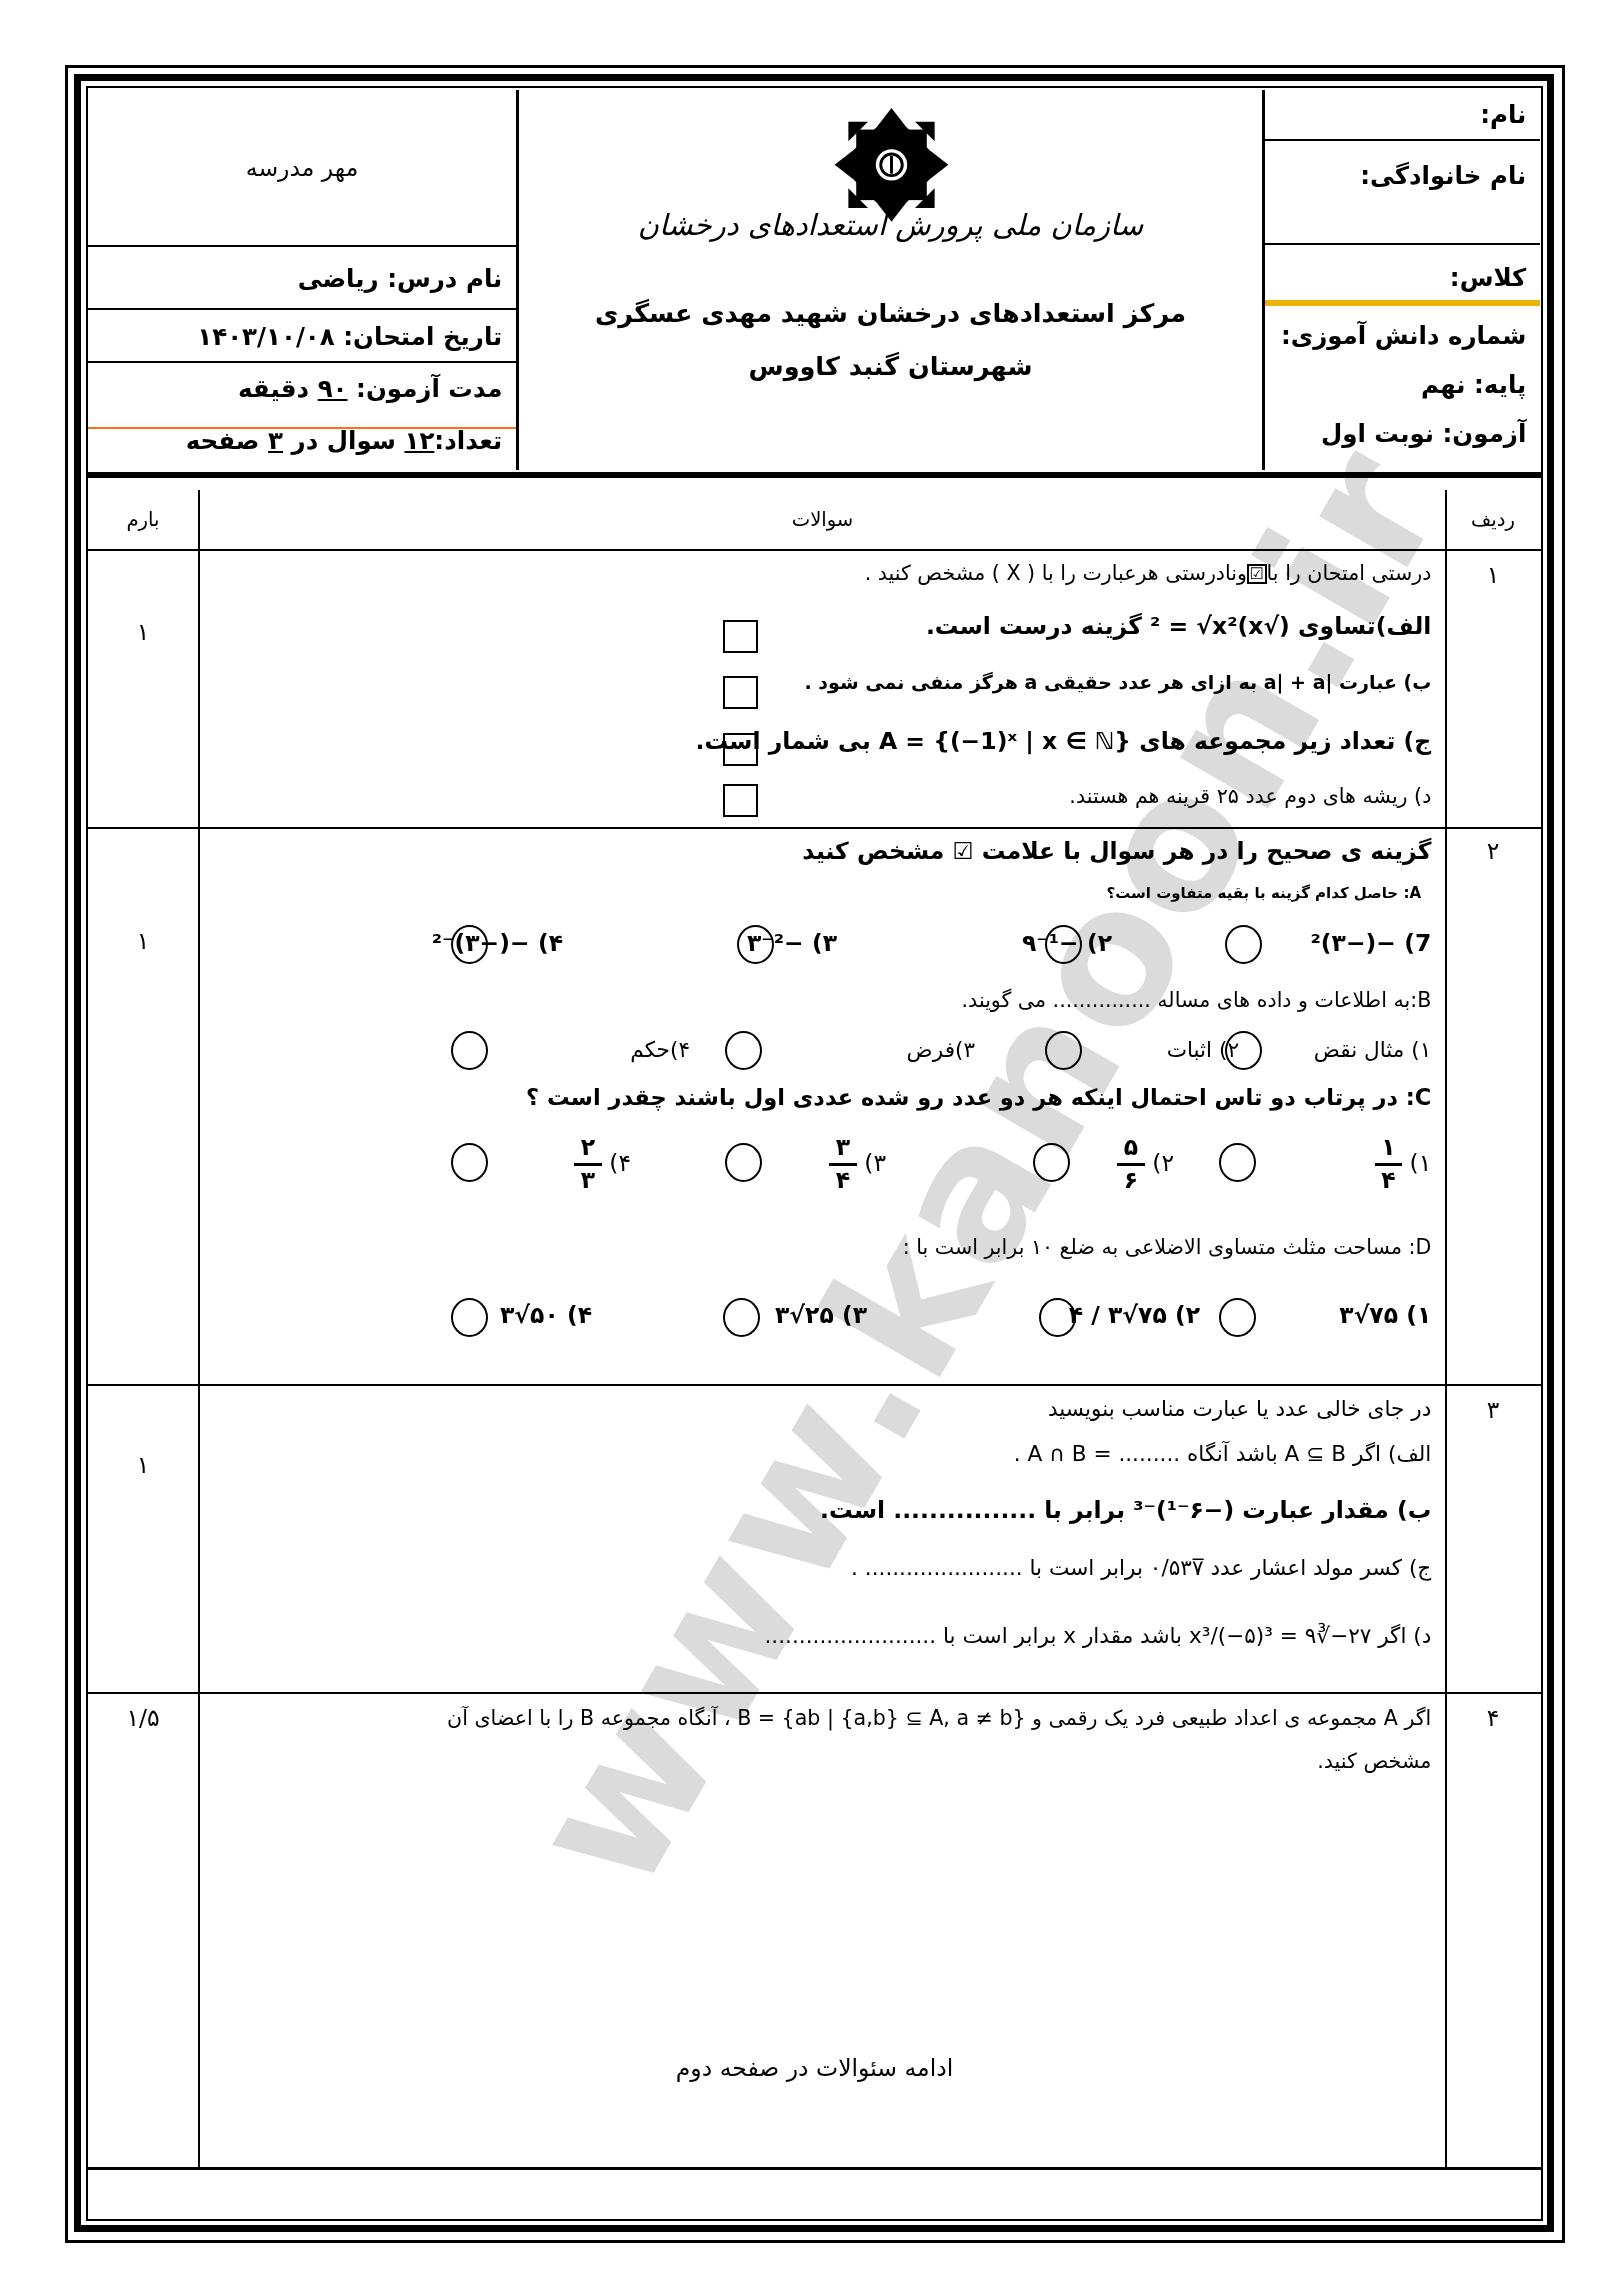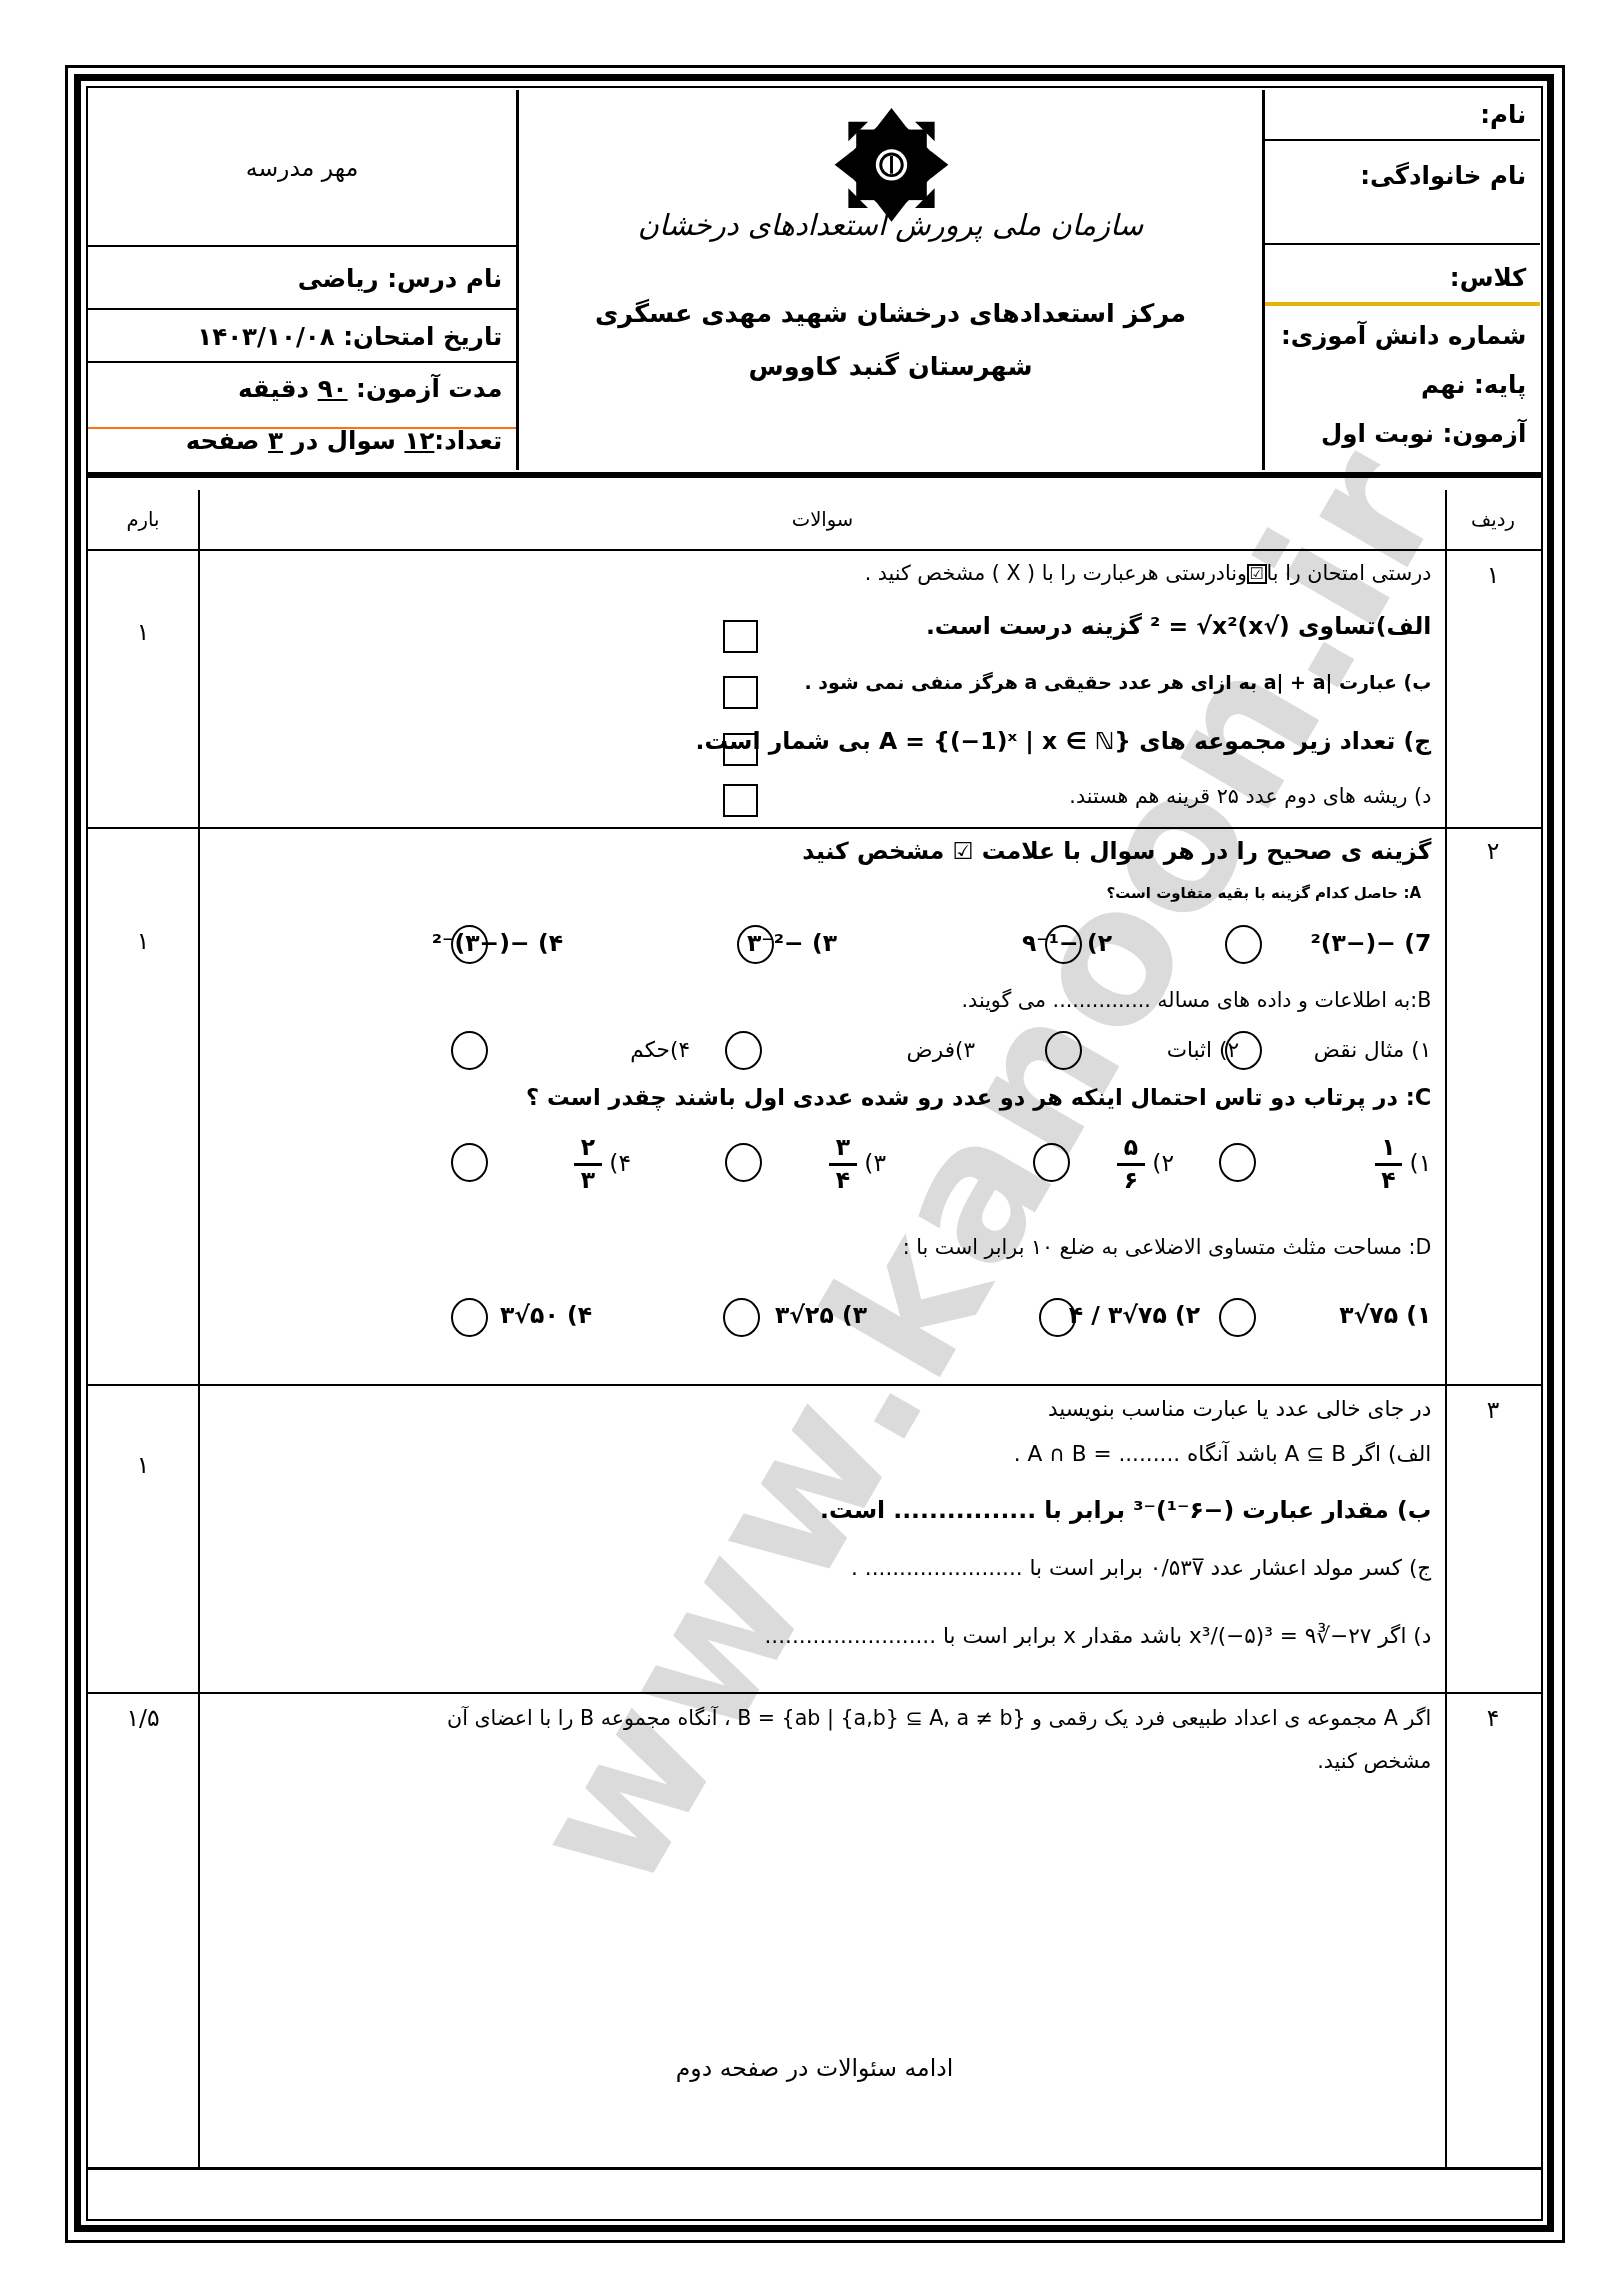--- a/index.html
+++ b/index.html
@@ -19,21 +19,21 @@
 
   .hcell { position: absolute; left: 0; right: 0; direction: rtl; text-align: right; font-weight: bold; font-size: 24.5px; padding-right: 13.7px; }
   .hleft .stamp { top: 0; height: 157px; text-align: center; padding: 0; display: flex; align-items: center; justify-content: center; font-weight: normal; font-size: 23.5px; border-bottom: 2px solid #000; }
   .hleft .r1 { top: 157px; height: 63px; line-height: 63px; border-bottom: 2px solid #000; }
   .hleft .r2 { top: 220px; height: 53px; line-height: 53px; border-bottom: 2px solid #000; }
   .hleft .r3 { top: 272px; height: 67px; line-height: 53px; border-bottom: 2px solid #f97316; }
   .hleft .r4 { top: 325px; height: 55px; line-height: 51px; }
 
   .hright .c1 { top: 0; height: 51px; line-height: 49px; border-bottom: 2px solid #000; }
   .hright .c2 { top: 51px; height: 104px; line-height: 69px; border-bottom: 2px solid #000; }
-  .hright .c3 { top: 155px; height: 61px; line-height: 65px; border-bottom: 4px solid #eab308; }
+  .hright .c3 { top: 155px; height: 61px; line-height: 65px; border-bottom: 6px solid #eab308; }
   .hright .c4 { top: 216px; height: 53px; line-height: 59px; }
   .hright .c5 { top: 269px; height: 51px; line-height: 51px; }
   .hright .c6 { top: 320px; height: 51px; line-height: 47px; }
   .u { text-decoration: underline; }
 
   .logo { position: absolute; left: 245px; top: 17.6px; width: 255px; height: 147px; }
   .org-script { position: absolute; left: 88px; right: 88px; top: 118px; text-align: center; font-family: "DejaVu Serif", serif; font-style: italic; font-size: 29px; direction: rtl; }
   .center-title { position: absolute; left: 0; right: 0; top: 208px; text-align: center; direction: rtl; font-weight: bold; font-size: 25.5px; }
   .center-sub { position: absolute; left: 0; right: 0; top: 261px; text-align: center; direction: rtl; font-weight: bold; font-size: 25.5px; }
 

